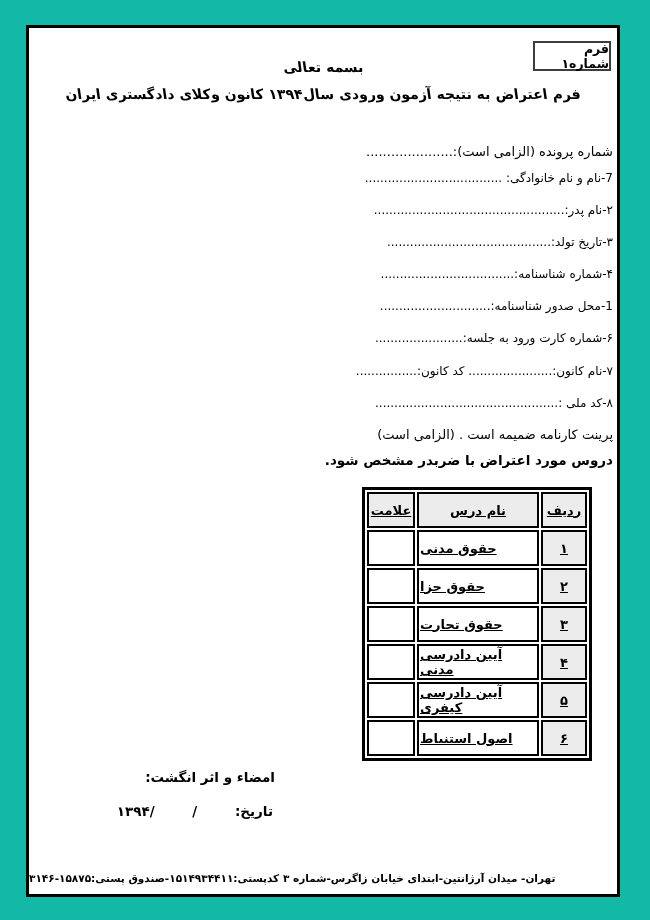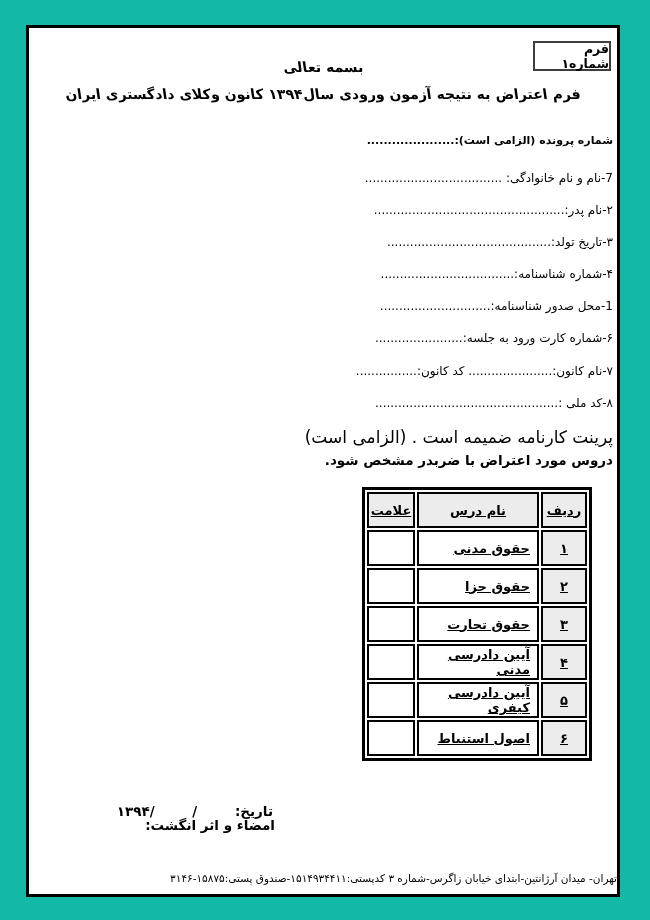--- a/index.html
+++ b/index.html
@@ -51,30 +51,30 @@
   }
   .bismillah { top: 31px; font-size: 14px; font-weight: bold; }
   .doc-title { top: 58px; font-size: 14px; font-weight: bold; }
   .slanted { display: inline-block; transform: skewX(8deg); }
   .rline {
     position: absolute;
     right: 4px;
     white-space: pre;
     font-size: 12px;
   }
-  .case-line { top: 106px; font-size: 11px; font-weight: bold; }
+  .case-line { top: 116px; font-size: 13px; font-weight: normal; }
   .f0 { top: 143px; }
   .f1 { top: 175px; }
   .f2 { top: 207px; }
   .f3 { top: 239px; }
   .f4 { top: 271px; }
   .f5 { top: 303px; }
   .f6 { top: 336px; }
   .f7 { top: 368px; }
-  .attach-note { top: 399px; font-size: 17px; }
+  .attach-note { top: 399px; font-size: 13px; }
   .table-instruction { top: 424px; font-size: 13.5px; font-weight: bold; }
   table.subjects {
     position: absolute;
     top: 459px;
     right: 25px;
     width: 230px;
     border: 3px solid #000;
     border-collapse: separate;
     border-spacing: 2px;
     table-layout: fixed;
@@ -93,52 +93,51 @@
     text-align: center;
   }
   .c-num {
     width: 40px;
     background: #ececec;
     font-weight: bold;
     text-align: center;
   }
   .c-sub {
     font-weight: bold;
-    text-align: right;
+    text-align: left;
     padding-right: 7px;
   }
   .c-mark {
     width: 42px;
     background: #fff;
   }
   .sig-line {
     position: absolute;
     top: 741px;
     right: 342px;
     font-size: 13.5px;
     font-weight: bold;
     white-space: pre;
-    margin-top: 48px;
   }
   .date-line {
     position: absolute;
     top: 775px;
     right: 344px;
     font-size: 13.5px;
     font-weight: bold;
     white-space: pre;
   }
   .footer-line {
     position: absolute;
     top: 844px;
     left: 0;
     right: 0;
-    text-align: right;
+    text-align: left;
     font-size: 10.5px;
-    font-weight: normal;
+    font-weight: bold;
     white-space: nowrap;
   }
 </style>
 </head>
 <body>
 
 <div class="sheet">
   <div class="page">
 
     <div class="form-box">

